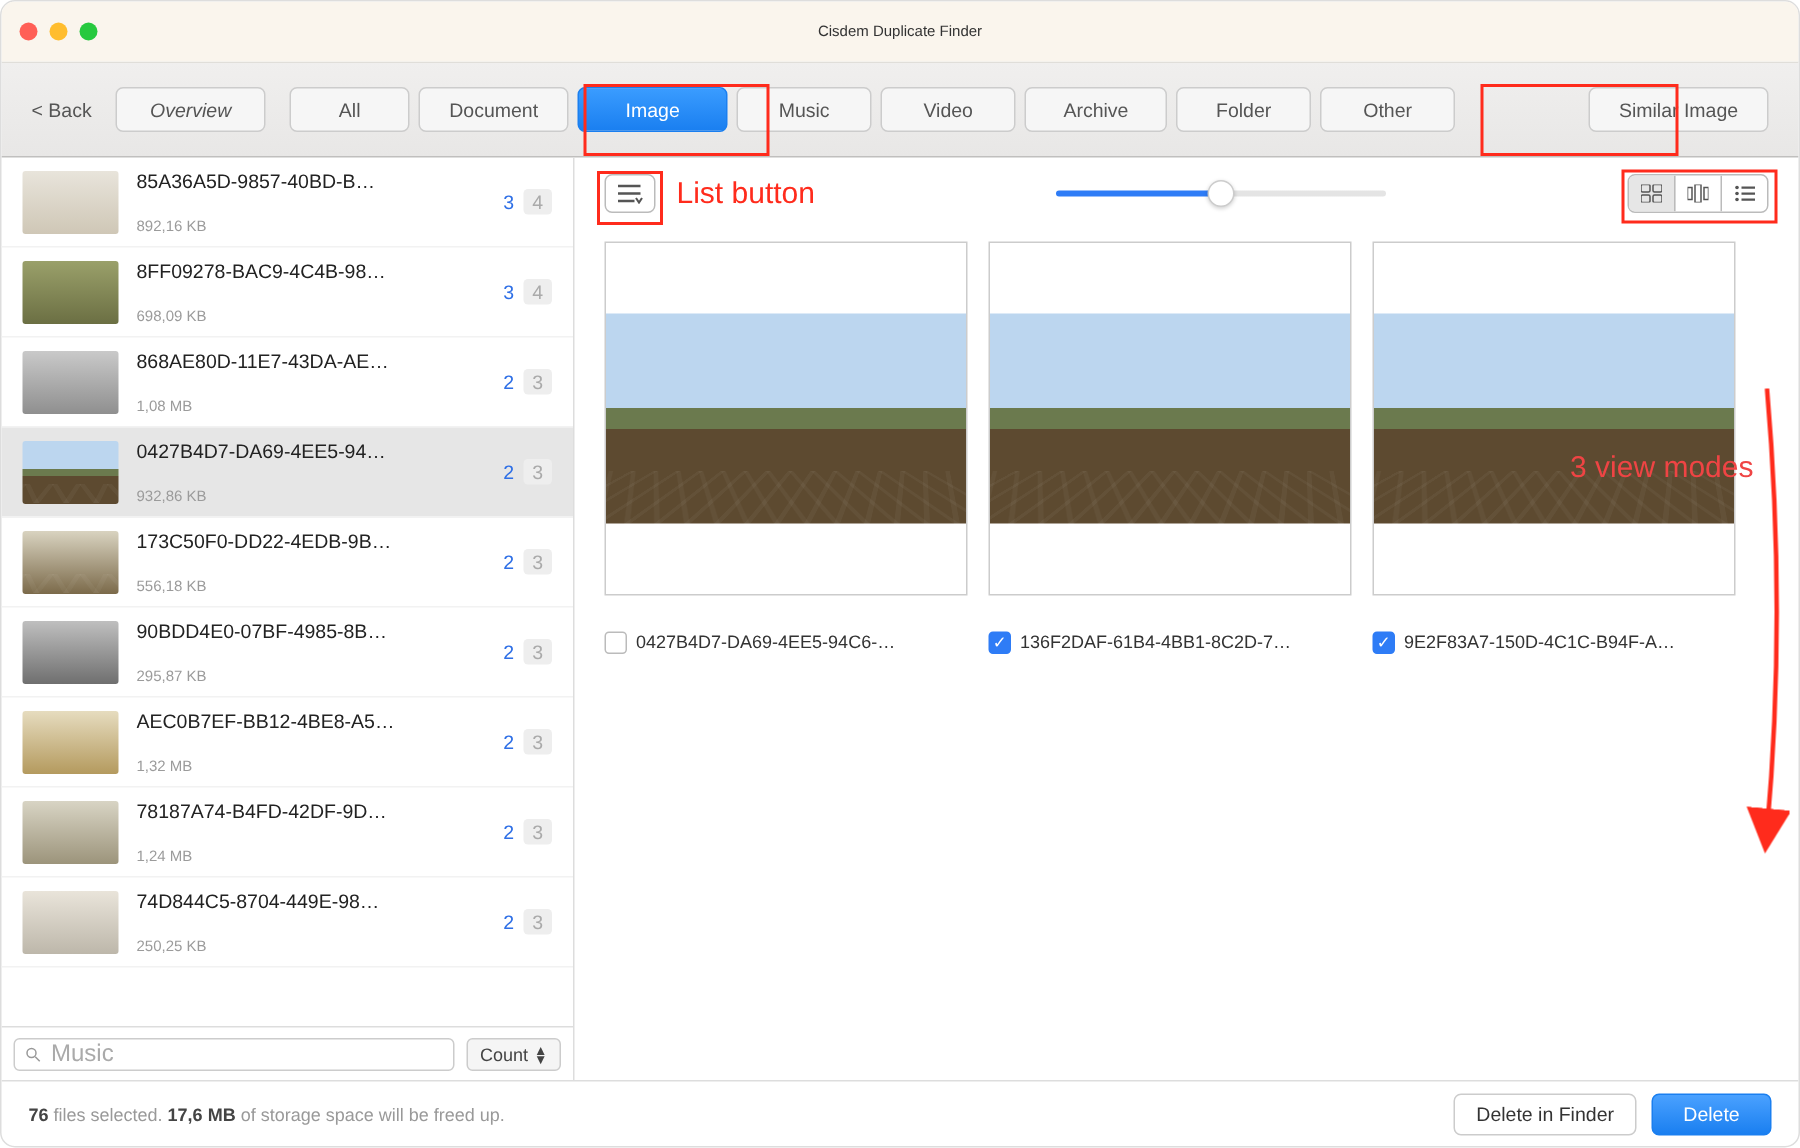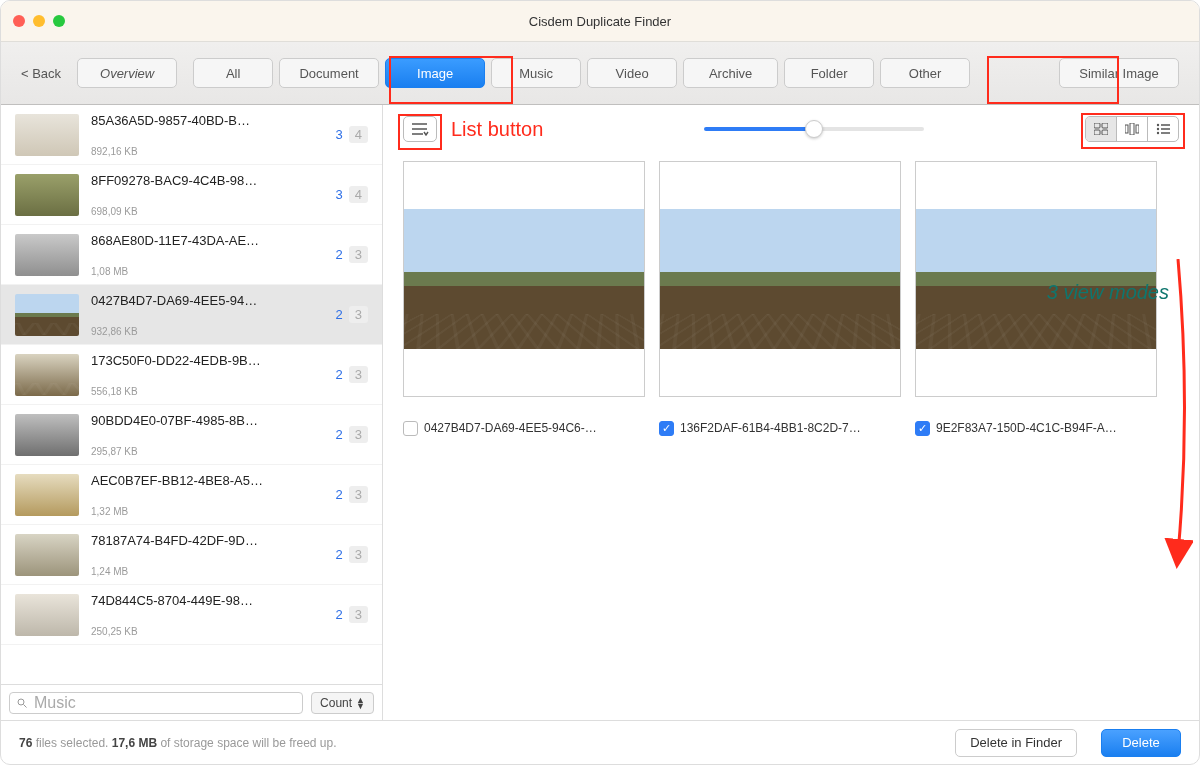--- a/index.html
+++ b/index.html
@@ -1,21 +1,21 @@
 <!DOCTYPE html>
 <html><head>
 <meta charset="utf-8">
 <style>
   * { box-sizing: border-box; margin: 0; padding: 0; font-family: -apple-system, "Helvetica Neue", Arial, sans-serif; }
   body { width: 1200px; height: 765px; background: #fff; border: 1px solid #ddd; border-radius: 10px; overflow: hidden; position: relative; }
   .titlebar { height: 40px; background: #faf5ed; display: flex; align-items: center; padding: 0 12px; position:relative; }
   .traffic { display: flex; gap: 8px; }
   .dot { width: 12px; height: 12px; border-radius: 50%; }
   .dot.r{background:#ff5f56;} .dot.y{background:#ffbd2e;} .dot.g{background:#27c93f;}
-  .title { position:absolute; left:50%; transform:translateX(-50%); font-size:13px; color:#333;text-align:right; }
+  .title { position:absolute; left:50%; transform:translateX(-50%); font-size:10px; color:#333;text-align:right; }
   .toolbar { height: 64px; background: linear-gradient(#f0efee,#e8e7e6); border-top:1px solid #e0ded9; border-bottom:1px solid #c0bfbe; display:flex; align-items:center; gap:6px; padding:0 20px; }
   .back { font-size:13px; color:#555; margin-right:10px; cursor:pointer; }
   .tbtn { height:30px; padding:0 10px; min-width:95px; background:#f6f6f6; border:1px solid #ccc; border-radius:5px; color:#555; font-size:13px; display:flex; align-items:center; justify-content:center; cursor:pointer; }
   .tbtn.overview{min-width:100px;margin-right:10px;font-style:italic;}
   .tbtn.active{ background:linear-gradient(#3a9cff,#1a7ff0); color:#fff; border-color:#1a7ff0;}
   .hl { position:absolute; border:2px solid #ff2b1c; pointer-events:none; }
   .main { display:flex; height: calc(100% - 40px - 64px - 44px); }
   .sidebar { width:382px; border-right:1px solid #ddd; display:flex; flex-direction:column; }
   .list { flex:1; overflow:hidden; }
   .row { height:60px; display:flex; align-items:center; padding:0 14px; gap:12px; cursor:pointer; border-bottom:1px solid #f2f2f2; }
@@ -42,22 +42,22 @@
   .views div:last-child{ border-right:none;}
   .views .on{ background:#e6e6e6; }
   .grid{ display:flex; gap:14px; margin-top:8px;}
   .card{ width:242px; }
   .imgbox{ height:236px; border:1px solid #ccc; background:#fff; display:flex; align-items:center; justify-content:center; }
   .photo{ width:100%; height:140px; background:#7fa; }
   .cap{ display:flex; gap:6px; margin-top:24px; font-size:12px; color:#333;}
   .cb{ width:15px; height:15px; border:1px solid #bbb; border-radius:3px; background:#fff; flex:none; display:flex; align-items:center; justify-content:center;}
   .cb.on{ background:#2e7cf6; border-color:#2e7cf6; color:#fff; font-size:11px;}
   .caplabel{ white-space:nowrap; overflow:hidden; text-overflow:ellipsis;}
-  .note3v{ position:absolute; right:30px; top:176px; color:#0f766e; font-size:20px;font-style:italic; }
-  .footer{ height:44px; border-top:1px solid #ddd; display:flex; align-items:center; padding:0 18px; font-size:12px; color:#999; gap:24px; }
+  .note3v{ position:absolute; right:30px; top:196px; color:#ef4444; font-size:20px; }
+  .footer{ height:44px; border-top:1px solid #ddd; display:flex; align-items:center; padding:0 18px; font-size:12px; color:#999; gap:10px; }
   .footer .strong{ color:#444; font-weight:600; }
   .footer .sp{ flex:1;}
   .fbtn{ height:28px; padding:0 14px; border:1px solid #ccc; border-radius:5px; background:#fff; color:#333; font-size:13px; display:flex; align-items:center;}
   .fbtn.primary{ background:linear-gradient(#4aa1ff,#1a7ff0); color:#fff; border-color:#1a7ff0; min-width:80px; justify-content:center;}
   svg{display:block;}
 
   
   .scenic{
     background: linear-gradient(#bcd6ef 0 45%, #6b7a4e 45% 55%, #5d4a30 55% 100%);
     position:relative;

